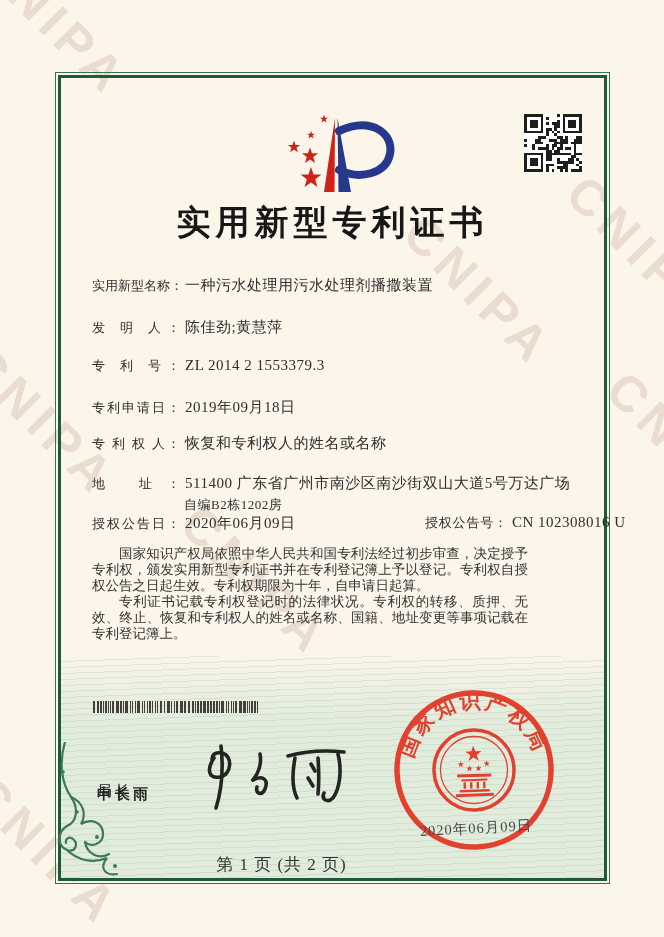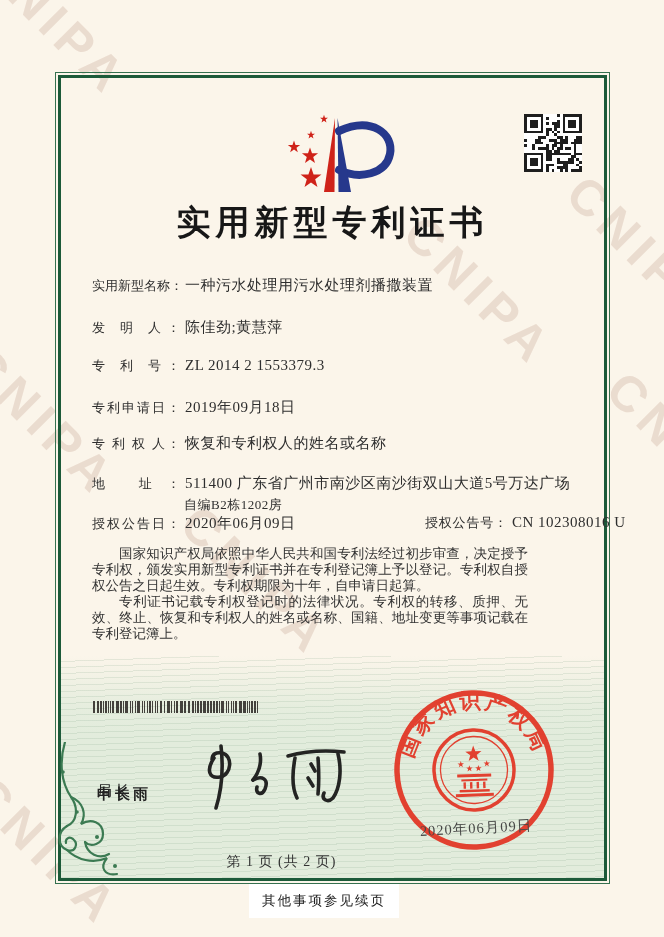--- a/index.html
+++ b/index.html
@@ -65,21 +65,21 @@
     font-size:13.5px; line-height:16px; color:#333; text-align:justify;
   }
   .paras p{margin:0; text-indent:2em;}
   .barcode{position:absolute; left:93px; top:701px; opacity:.88;}
   .sig-title{position:absolute; left:97px; top:782px; font-size:15px; letter-spacing:3px; color:#222;}
   .sig-name{position:absolute; left:97px; top:785px; font-size:15px; letter-spacing:3px; color:#222;font-weight:bold;}
   .signature{position:absolute; left:198px; top:742px; z-index:4;}
   .seal{position:absolute; left:388px; top:684px; z-index:5; opacity:.92; transform:rotate(-2deg);}
   .page-info{
     position:absolute; left:55px; top:853px; width:453px; text-align:center;
-    font-size:14px; letter-spacing:1px; color:#333;
+    font-size:17px; letter-spacing:1px; color:#333;
   }
   .note-strip{
     position:absolute; left:249px; top:884px; z-index:3;
     background:#ffffff; padding:8px 13px;
     font-size:13.5px; letter-spacing:2px; color:#222; white-space:nowrap;
   }
   .ornament{position:absolute; left:57px; top:742px; z-index:3;}
 </style>
 </head>
 <body>
@@ -403,14 +403,13 @@
           <rect x="-15" y="19.5" width="30" height="2.5"></rect>
           <rect x="-19" y="23.5" width="38" height="3"></rect>
         </g>
       </g>
       <text x="-1" y="63" text-anchor="middle" font-size="14.5" letter-spacing="1" fill="#3a3a3a" transform="rotate(-1)">2020年06月09日</text>
     </svg>
 
     <div class="page-info">第 1 页 (共 2 页)</div>
   </div>
 
-  <div class="note-strip">其他事项参见续页</div>
 </div>
 
 </body></html>

